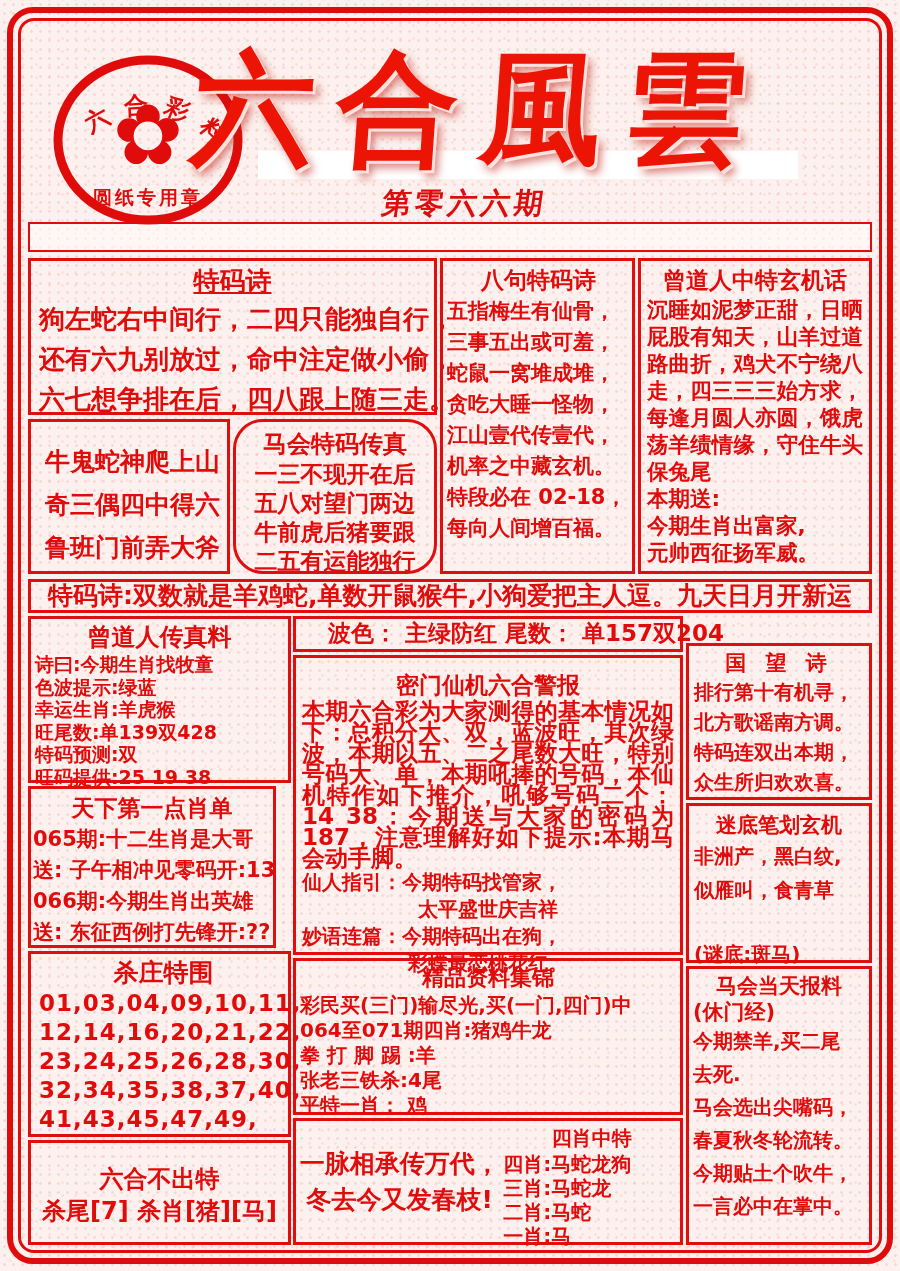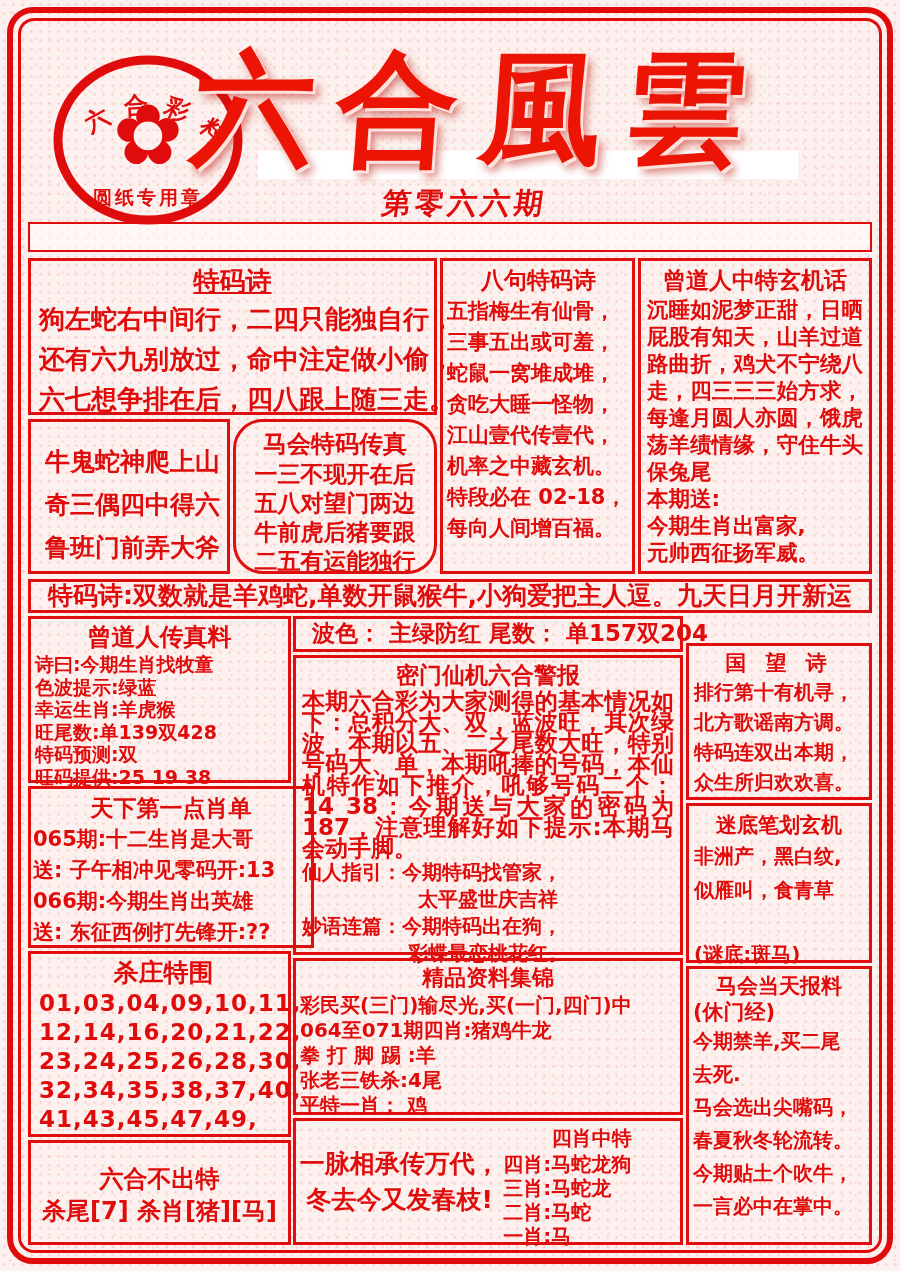--- a/index.html
+++ b/index.html
@@ -47,33 +47,33 @@
   .b-xuanji .ttl { font-size:23px; }
   .b-xuanji .body { font-size:21.5px; line-height:27px; text-align:justify; }
   .b-xuanji .lines div { font-size:21.5px; line-height:27px; }
 
   .b-banner { left:28px; top:579px; width:844px; height:34px; font-size:25px; line-height:27px; text-align:center; white-space:nowrap; }
 
   
   .b-zengliao { left:28px; top:616px; width:263px; height:167px; padding:2px 4px; }
   .b-zengliao .ttl { font-size:24px; }
   .b-zengliao .lines div { font-size:19px; line-height:22.5px; }
-  .b-xiaodan  { left:28px; top:786px; width:286px; height:162px; padding:4px 2px; }
+  .b-xiaodan  { left:28px; top:786px; width:248px; height:162px; padding:4px 2px; }
   .b-xiaodan .ttl { font-size:23px; }
   .b-xiaodan .lines div { font-size:21px; line-height:31px; }
   .b-shazhuang { left:28px; top:951px; width:263px; height:186px; padding:2px 0 0 8px; }
   .b-shazhuang .ttl { font-size:25px; }
   .b-shazhuang .lines div { font-size:23px; line-height:29px; letter-spacing:1px; }
   .b-buchute { left:28px; top:1140px; width:263px; height:105px; padding-top:20px; text-align:center; }
   .b-buchute .ttl { font-size:24px; line-height:32px; }
   .b-buchute .line2 { font-size:24px; line-height:32px; }
 
   
-  .b-bose { left:293px; top:616px; width:390px; height:36px; font-size:23px; line-height:29px; padding-left:16px; white-space:nowrap; }
-  .b-mimen { left:293px; top:655px; width:390px; height:300px; padding:2px 6px; }
+  .b-bose { left:293px; top:616px; width:390px; height:36px; font-size:23px; line-height:29px; padding-left:32px; white-space:nowrap; }
+  .b-mimen { left:293px; top:655px; width:390px; height:300px; padding:12px 6px; }
   .b-mimen .ttl { font-size:23px; }
   .b-mimen .body { font-size:23px; line-height:21px; text-align:justify; }
   .b-mimen .lines div { font-size:20px; line-height:27px; }
   .b-mimen .lines div:nth-child(2), .b-mimen .lines div:nth-child(4) { text-align:center; }
   .b-jingpin { left:293px; top:958px; width:390px; height:157px; padding:2px 4px; }
   .b-jingpin .ttl { font-size:22px; }
   .b-jingpin .lines div { font-size:20px; line-height:25px; }
   .b-bottom { left:293px; top:1118px; width:390px; height:127px; display:flex; }
   .b-bottom .yimai { width:54%; display:flex; flex-direction:column; justify-content:center; text-align:center; }
   .b-bottom .yimai div { font-size:25px; line-height:36px; }

